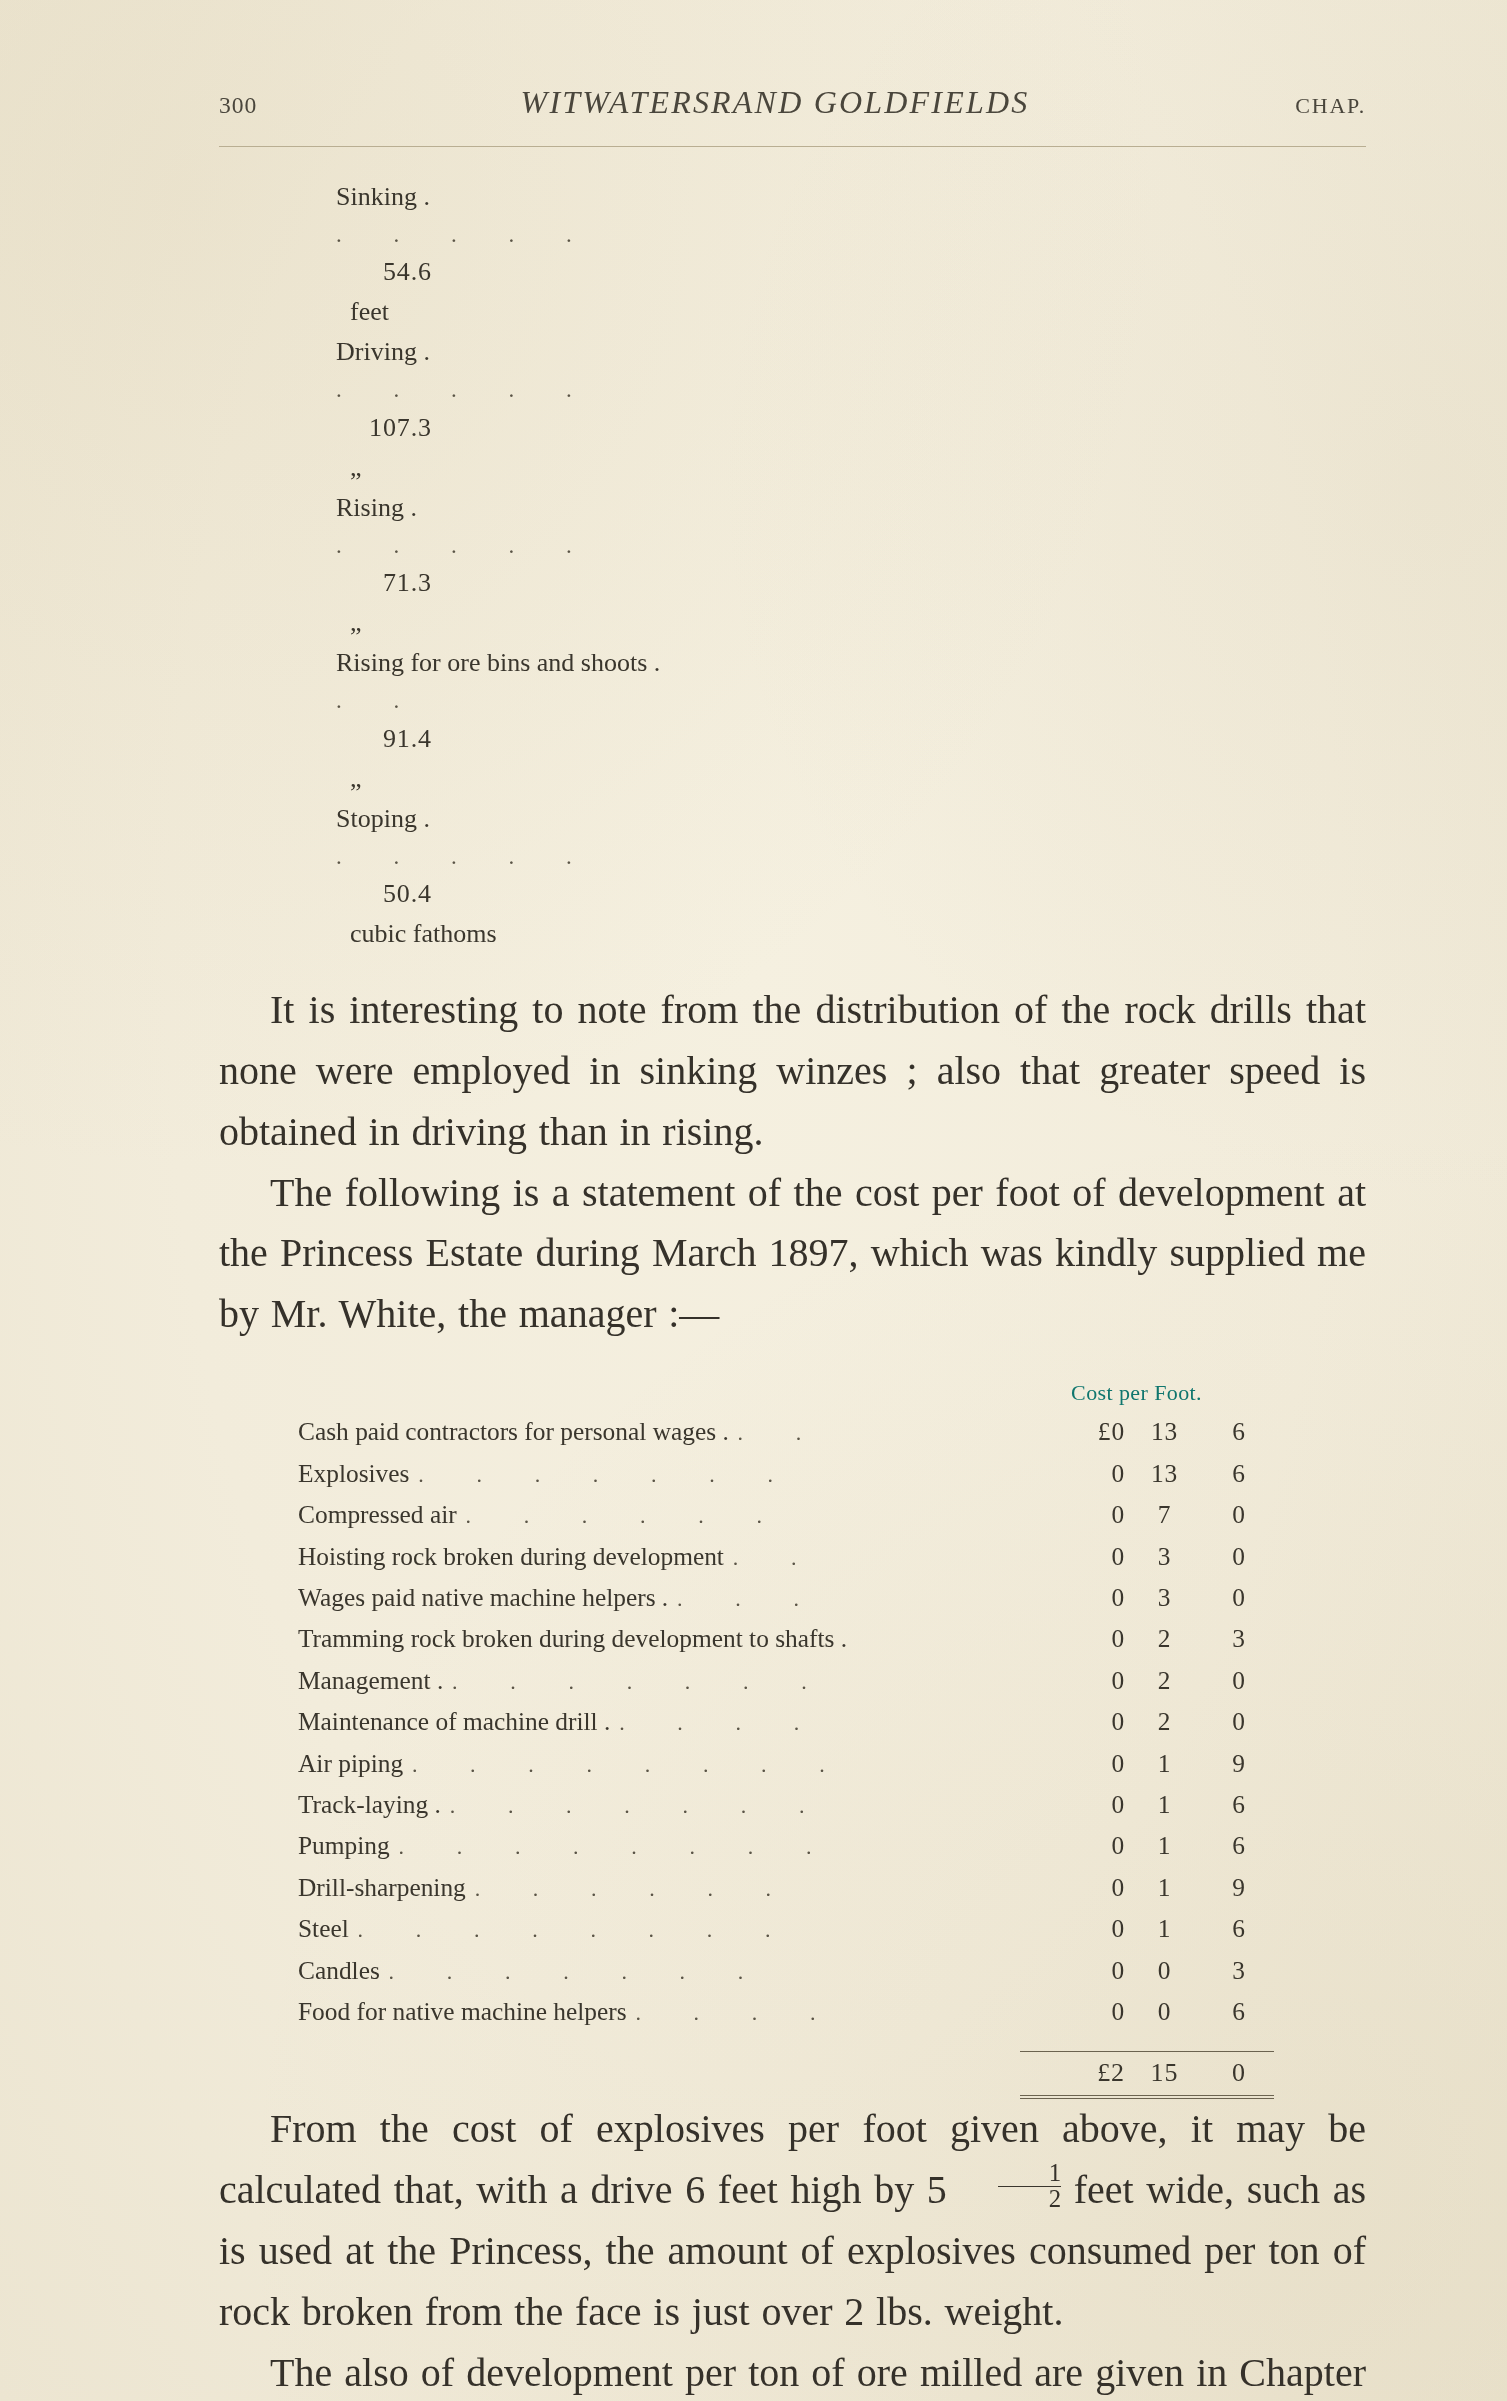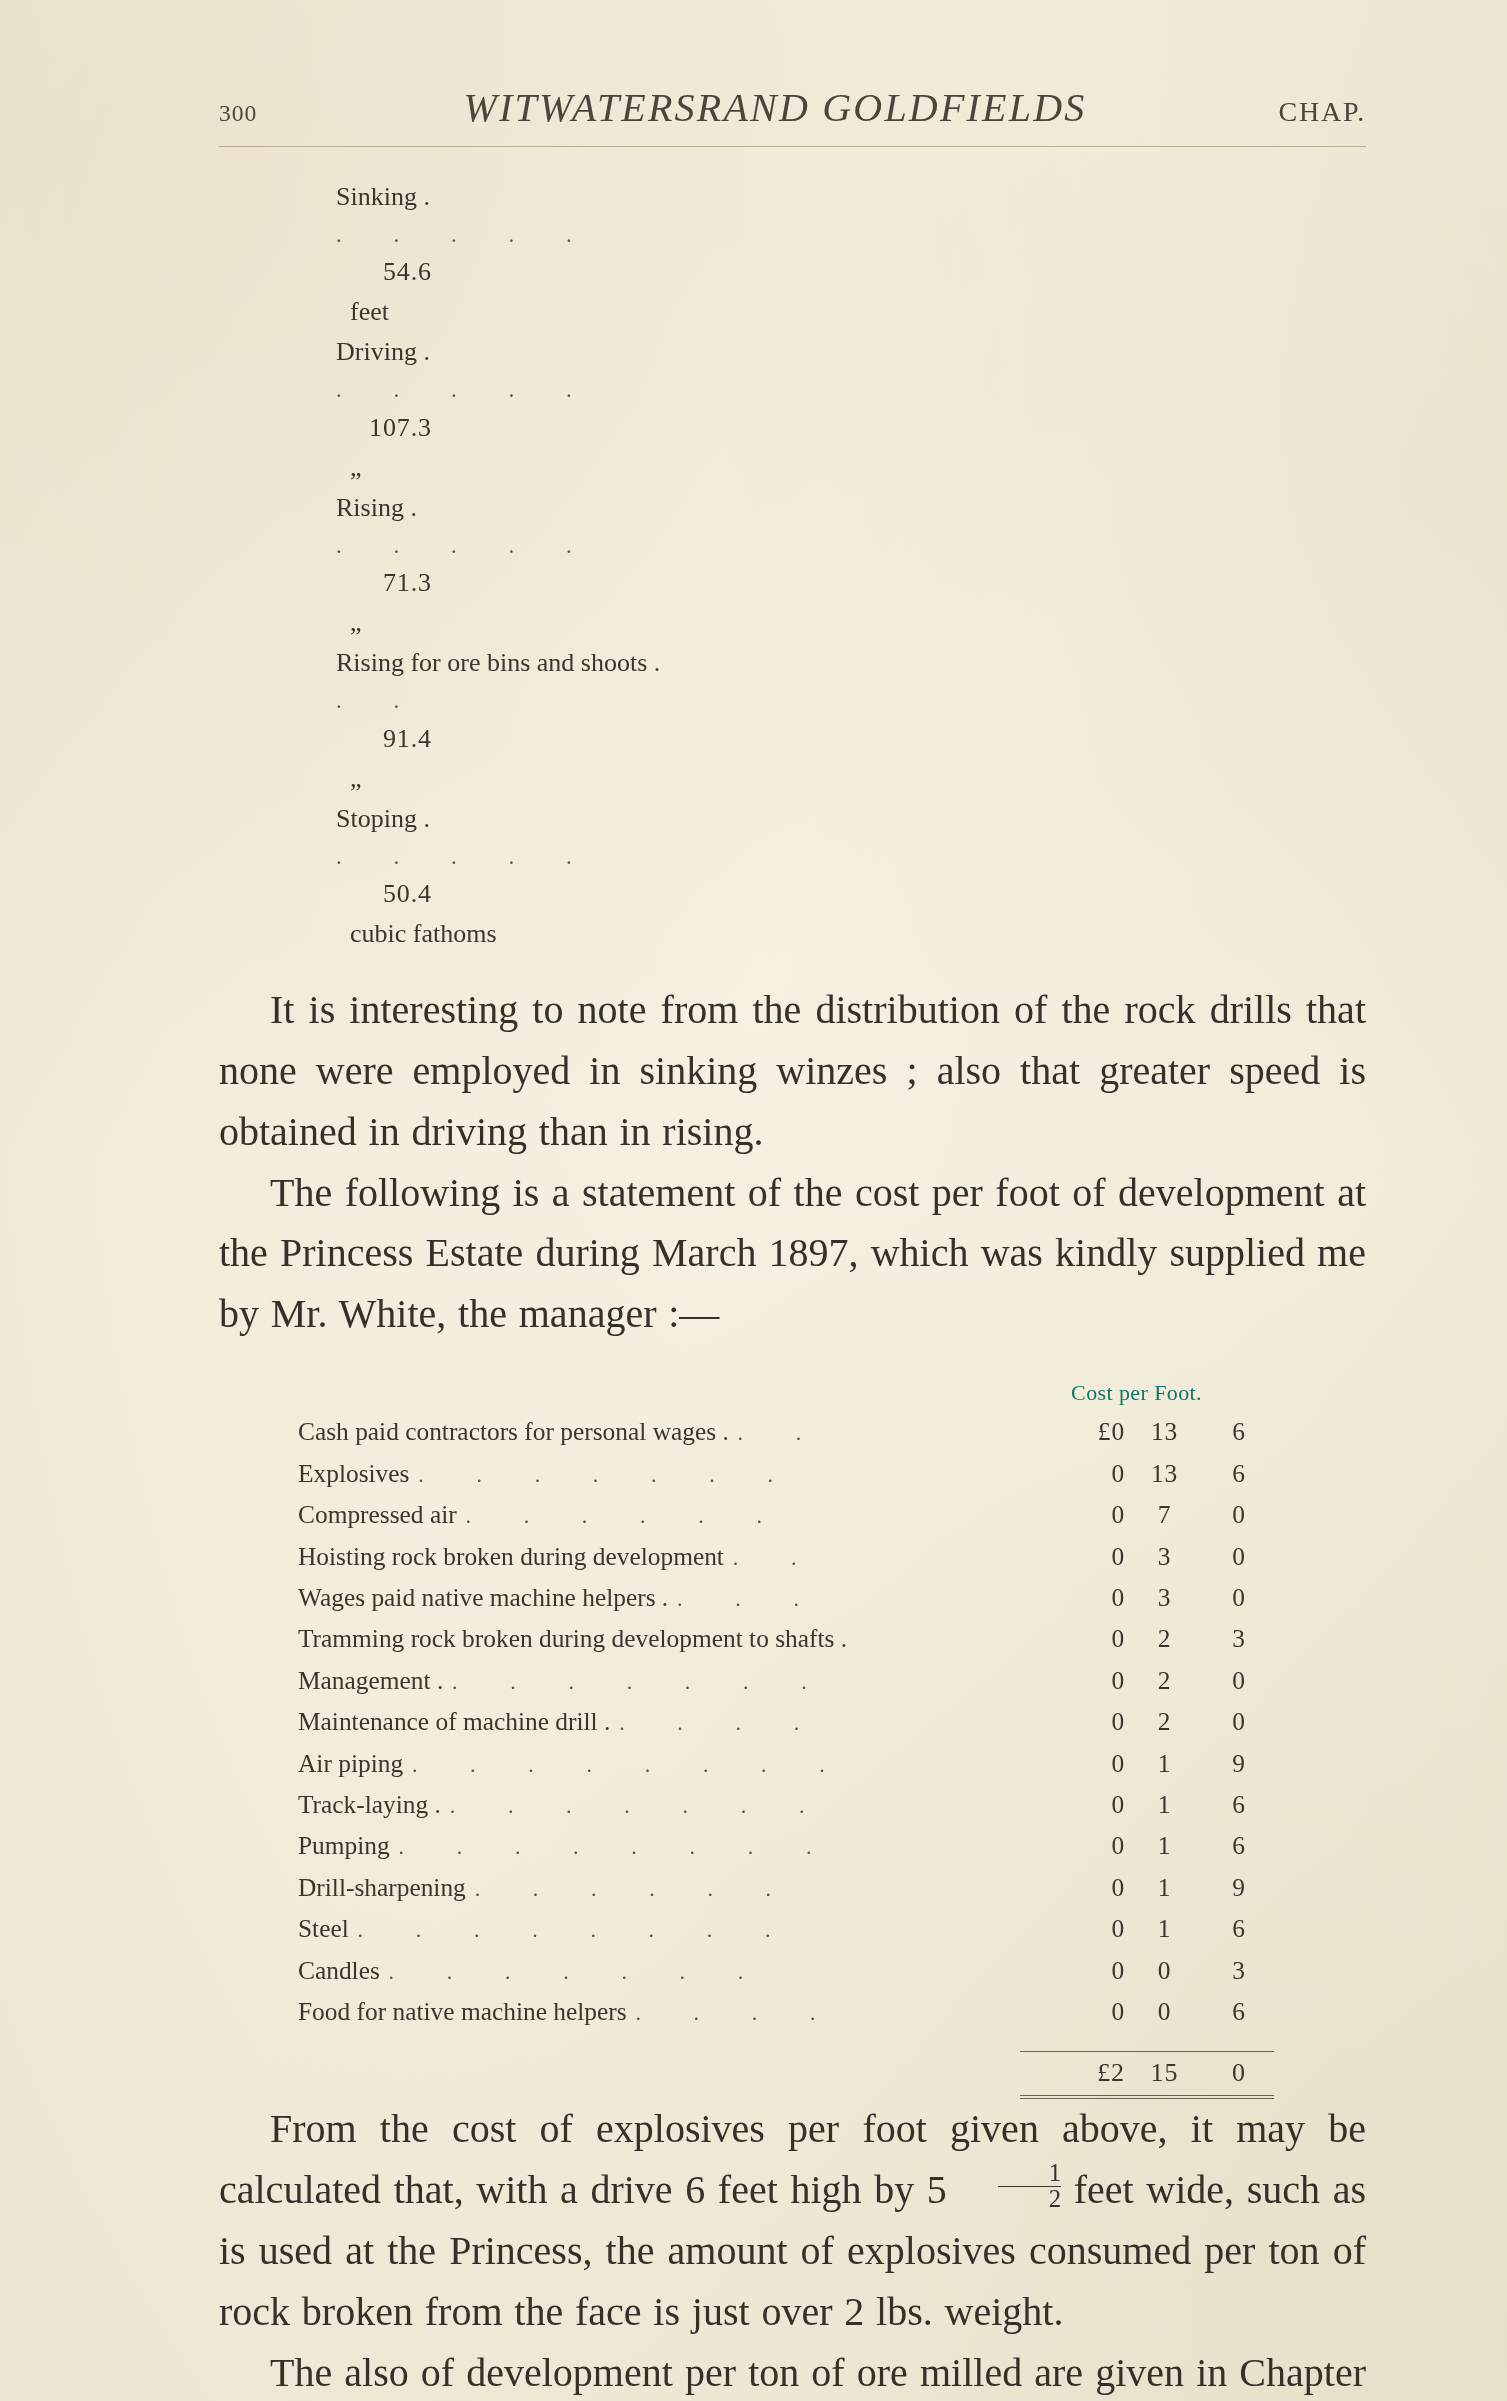--- a/index.html
+++ b/index.html
@@ -52,28 +52,28 @@
   }
   .folio {
     font-size: 23.6px;
     letter-spacing: 0.9px;
     width: 105px;
   }
   .runtitle {
     flex: 1;
     text-align: center;
     font-style: italic;
-    font-size: 40px;
+    font-size: 32px;
     letter-spacing: 2.2px;
     white-space: nowrap;
   }
   .chaplabel {
     width: 140px;
     text-align: right;
-    font-size: 28px;
+    font-size: 22px;
     letter-spacing: 1.8px;
   }
   .rule {
     margin-top: 8.8px;
     border-top: 0.9px solid #b9ae92;
     width: 100%;
   }
 
   
   .table1 {

